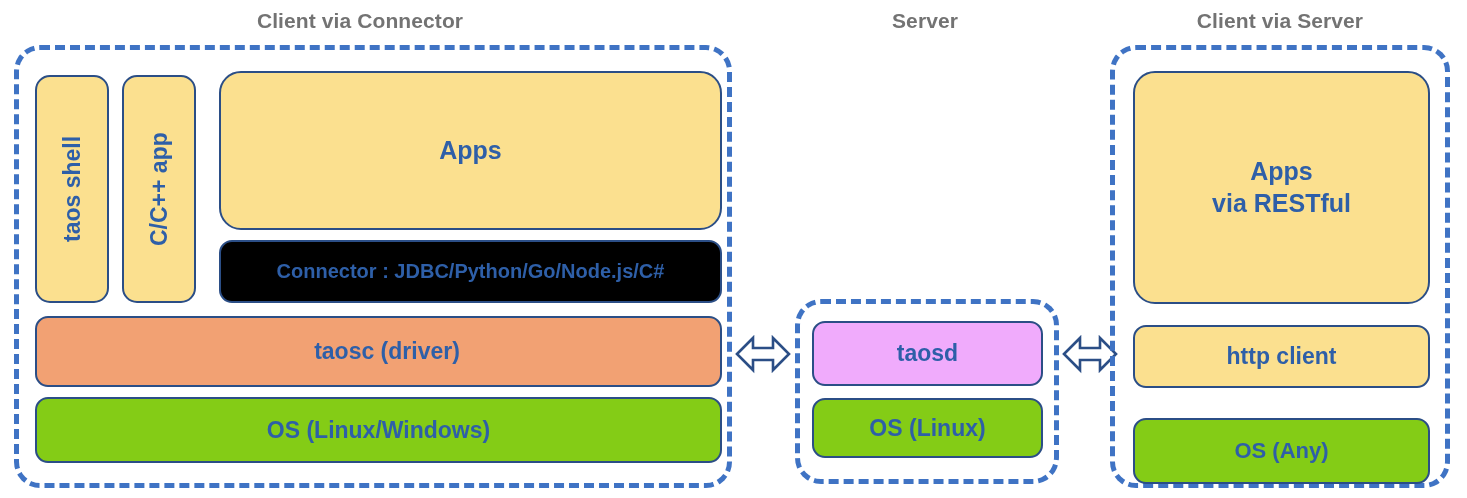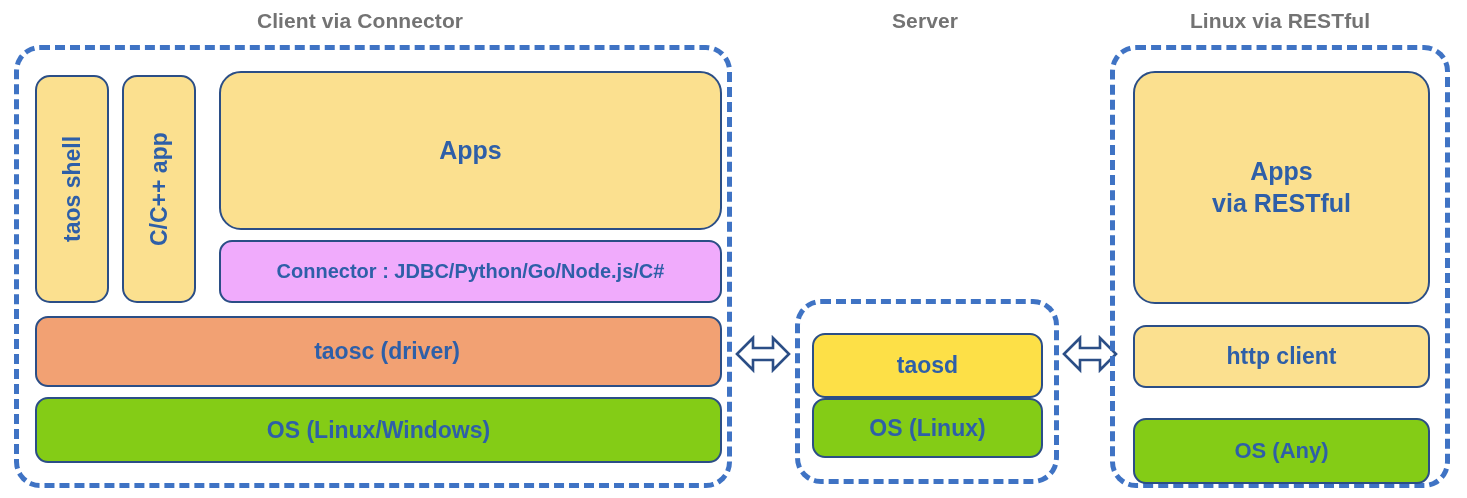--- a/index.html
+++ b/index.html
@@ -54,22 +54,22 @@
     display: flex;
     align-items: center;
     justify-content: center;
     text-align: center;
     font-size: 21px;
     line-height: 1.25;
   }
   .box.yellow { background: #FBE08F; }
   .box.orange { background: #F2A173; padding-left: 17px; }
   .box.blue   { background: #84cc16; }
-  .box.green  { background: #fde047; margin-top: 12px; }
-  .box.gray   { background: #f0abfc; }
+  .box.green  { background: #f0abfc; }
+  .box.gray   { background: #000000; }
 
   .box.vertical {
     writing-mode: vertical-rl;
     transform: rotate(180deg);
     border-radius: 15px;
   }
 
   .box-label {
     display: block;
     white-space: pre-line;
@@ -83,21 +83,21 @@
 </style>
 </head>
 <body>
 
 <div id="diagram">
 
   <div class="panel-title" style="left:210px; top:8px; width:300px;">Client via Connector</div>
 
   <div class="panel-title" style="left:810px; top:8px; width:230px;">Server</div>
 
-  <div class="panel-title" style="left:1125px; top:8px; width:310px;">Linux via RESTful</div>
+  <div class="panel-title" style="left:1125px; top:8px; width:310px;">Client via Server</div>
 
   <div class="dashed-group" style="left:14px; top:45px; width:718px; height:443px;"></div>
 
   <div class="box yellow vertical" style="left:35px; top:75px; width:74px; height:228px; font-size:23px;">
     <span class="box-label">taos shell</span>
   </div>
 
   <div class="box yellow vertical" style="left:122px; top:75px; width:74px; height:228px; font-size:23px;">
     <span class="box-label">C/C++ app</span>
   </div>

